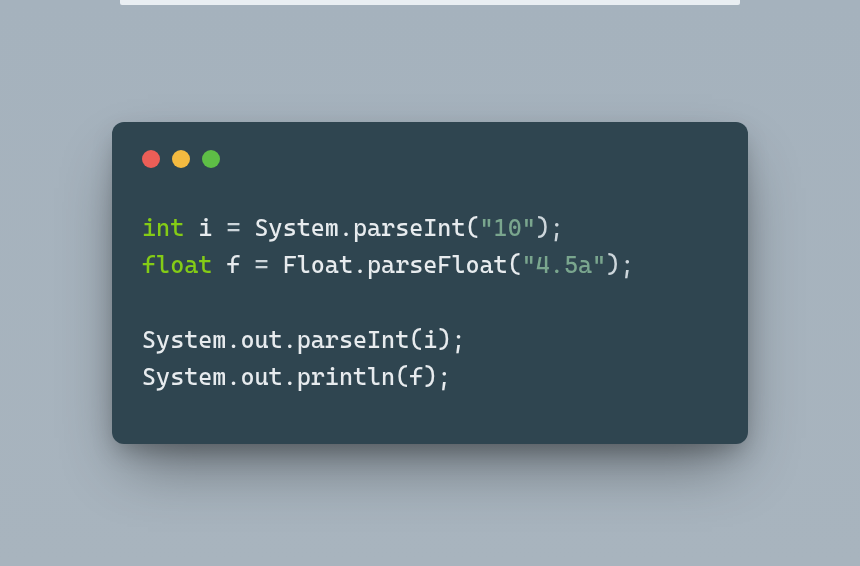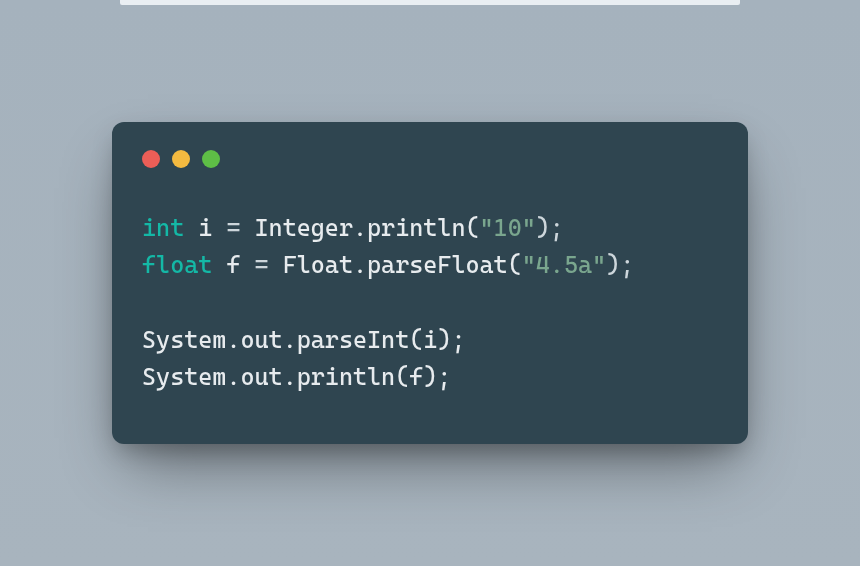--- a/index.html
+++ b/index.html
@@ -42,35 +42,35 @@
   .red { background: #ec5e57; }
   .yellow { background: #f4ba40; }
   .green { background: #5ebe46; }
   pre.code {
     font-family: inherit;
     font-size: 24px;
     line-height: 1.55;
     color: #e7ebee;
     white-space: pre;
   }
-  .kw    { color: #14b8a6; }
+  .kw    { color: #84cc16; }
   .ident { color: #e7ebee; }
   .punct { color: #cdd6db; }
   .str   { color: #7aa68e; }
 </style>
 </head>
 <body>
 
 <div class="top-bar"></div>
 
 <div class="code-window">
   <div class="traffic-lights">
     <div class="light red"></div>
     <div class="light yellow"></div>
     <div class="light green"></div>
   </div>
 
-  <pre class="code"><span class="kw">int</span> <span class="ident">i</span><span class="punct"> = </span><span class="ident">Integer.println(</span><span class="str">"10"</span><span class="punct">);</span>
+  <pre class="code"><span class="kw">int</span> <span class="ident">i</span><span class="punct"> = </span><span class="ident">System.parseInt(</span><span class="str">"10"</span><span class="punct">);</span>
 <span class="kw">float</span> <span class="ident">f</span><span class="punct"> = </span><span class="ident">Float.parseFloat(</span><span class="str">"4.5a"</span><span class="punct">);</span>
 
 <span class="ident">System.out.parseInt(i);</span>
 <span class="ident">System.out.println(f);</span></pre>
 </div>
 
 </body></html>

